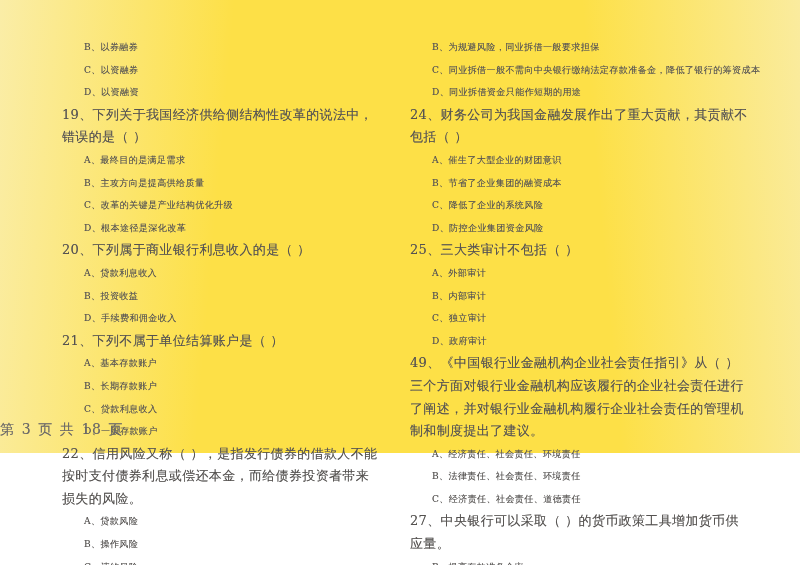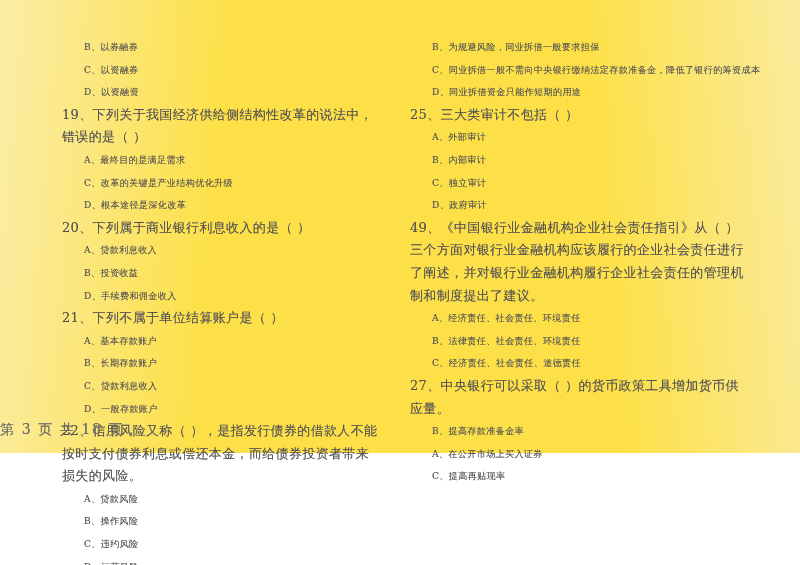--- a/index.html
+++ b/index.html
@@ -96,20 +96,21 @@
     <div class="col col-left">
       <div class="orphan-opts">
         <div class="opt">B、以券融券</div>
         <div class="opt">C、以资融券</div>
         <div class="opt">D、以资融资</div>
       </div>
 
       <div class="q-block">
         <div class="q-stem">19、下列关于我国经济供给侧结构性改革的说法中，错误的是（     ）</div>
         <div class="opt">A、最终目的是满足需求</div>
+        <div class="opt">B、主攻方向是提高供给质量</div>
         <div class="opt">C、改革的关键是产业结构优化升级</div>
         <div class="opt">D、根本途径是深化改革</div>
       </div>
 
       <div class="q-block">
         <div class="q-stem">20、下列属于商业银行利息收入的是（     ）</div>
         <div class="opt">A、贷款利息收入</div>
         <div class="opt">B、投资收益</div>
         <div class="opt">D、手续费和佣金收入</div>
       </div>
@@ -132,20 +133,27 @@
 
     </div>
 
     <div class="col col-right">
       <div class="orphan-opts">
         <div class="opt">B、为规避风险，同业拆借一般要求担保</div>
         <div class="opt">C、同业拆借一般不需向中央银行缴纳法定存款准备金，降低了银行的筹资成本</div>
         <div class="opt">D、同业拆借资金只能作短期的用途</div>
       </div>
 
+      <div class="q-block">
+        <div class="q-stem">24、财务公司为我国金融发展作出了重大贡献，其贡献不包括（     ）</div>
+        <div class="opt">A、催生了大型企业的财团意识</div>
+        <div class="opt">B、节省了企业集团的融资成本</div>
+        <div class="opt">C、降低了企业的系统风险</div>
+        <div class="opt">D、防控企业集团资金风险</div>
+      </div>
 
       <div class="q-block">
         <div class="q-stem">25、三大类审计不包括（     ）</div>
         <div class="opt">A、外部审计</div>
         <div class="opt">B、内部审计</div>
         <div class="opt">C、独立审计</div>
         <div class="opt">D、政府审计</div>
       </div>
 
       <div class="q-block">

